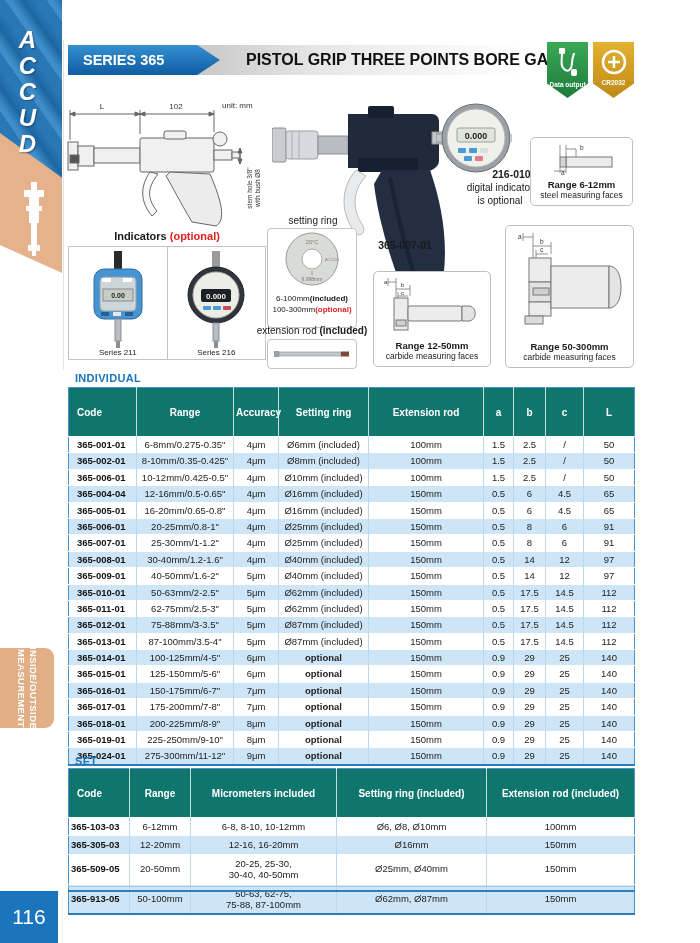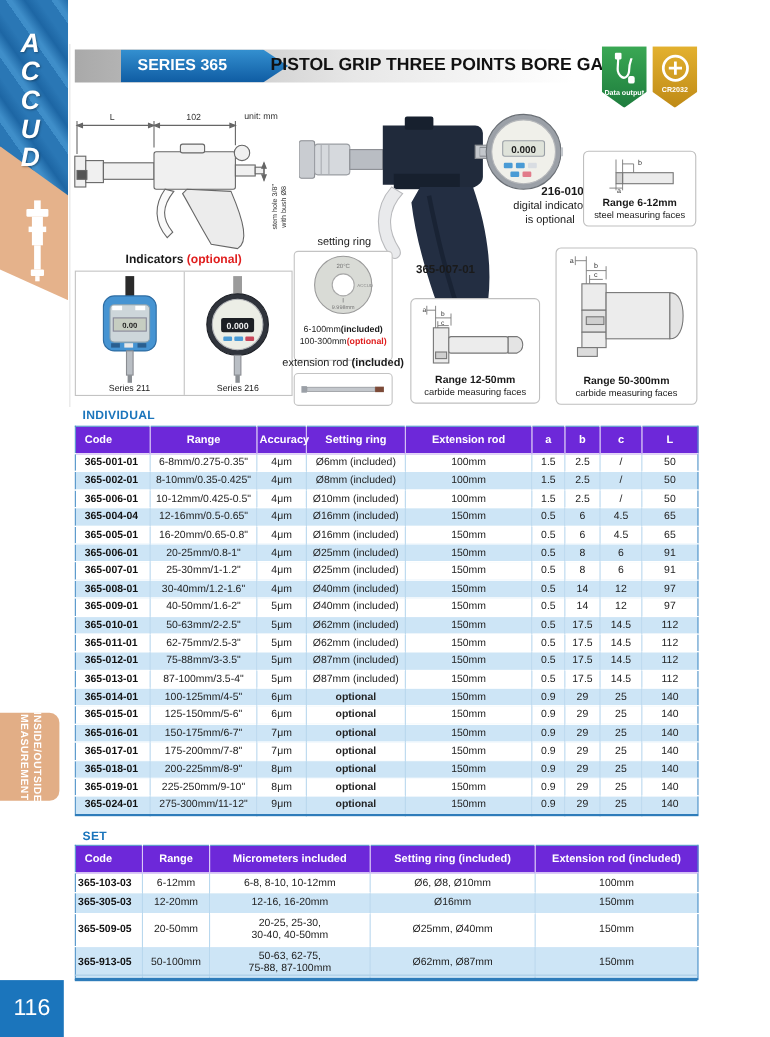--- a/index.html
+++ b/index.html
@@ -22,21 +22,21 @@
   .side-tab .vt span{display:block;}
   .page-box{position:absolute;left:0;top:891px;width:58px;height:52px;background:#1b75bc;
     color:#fff;font-size:21px;display:flex;align-items:center;justify-content:center;}
   .sb-edge{position:absolute;left:63px;top:40px;width:1px;height:330px;background:#e3e3e3;}
   
   .banner{position:absolute;left:68px;top:45px;width:566px;height:30px;
     background:linear-gradient(90deg,#a9a9a9 0,#e7e7e7 45%,#ffffff 80%);}
   .series-arrow{position:absolute;left:0;top:0;width:152px;height:30px;color:#fff;
     background:linear-gradient(180deg,#3490d0,#0f5ca3);
     clip-path:polygon(0 0,85% 0,100% 50%,85% 100%,0 100%);
-    font-weight:bold;font-size:14.5px;display:flex;align-items:center;padding-left:15px;box-sizing:border-box;margin-left:42px;}
+    font-weight:bold;font-size:14.5px;display:flex;align-items:center;padding-left:15px;box-sizing:border-box;}
   .banner-title{position:absolute;left:178px;top:0;height:30px;display:flex;align-items:center;
     font-weight:bold;font-size:16px;color:#111;white-space:nowrap;}
   .badges{position:absolute;left:547px;top:42px;display:flex;gap:5px;}
   .badge{width:41px;height:56px;display:flex;flex-direction:column;align-items:center;
     clip-path:polygon(0 0,100% 0,100% 74%,50% 100%,0 74%);}
   .badge-green{background:linear-gradient(180deg,#3aa854,#1e7c3d);}
   .badge-gold{background:linear-gradient(180deg,#e3b12f,#bf8a16);}
   .badge .lbl{color:#fff;font-size:6.5px;font-weight:bold;margin-top:2px;}
   .badge svg{margin-top:5px;}
   
@@ -54,21 +54,21 @@
     display:flex;background:#fff;box-sizing:border-box;}
   .ind-cell{flex:1;position:relative;display:flex;align-items:flex-start;justify-content:center;}
   .ind-cell + .ind-cell{border-left:1px solid #c3c3c3;}
   .ind-cap{position:absolute;bottom:2px;width:100%;text-align:center;font-size:8px;color:#222;}
   .sr-lines{font-size:8px;line-height:1.35;margin-top:1px;}
   
   .tbl-label{position:absolute;font-size:11px;font-weight:bold;color:#1b75bc;letter-spacing:.3px;}
   table{border-collapse:collapse;table-layout:fixed;width:566px;background:#fff;}
   .tbl-wrap{position:absolute;left:68px;}
   table{border:1px solid #4e92c8;border-bottom:2px solid #2e7cba;}
-  th{background:#6d28d9;color:#fff;font-size:10px;font-weight:bold;height:20px;padding:2px 2px;
+  th{background:#0f766e;color:#fff;font-size:10px;font-weight:bold;height:20px;padding:14px 2px;
      border-left:1px solid rgba(255,255,255,.75);}
   th:first-child{border-left:none;text-align:left;padding-left:8px;}
   td{font-size:9.5px;text-align:center;padding:2px 2px;border-left:1px solid #b9d8ee;border-top:1px solid #fff;
      color:#222;line-height:1.2;}
   td:first-child{border-left:none;text-align:left;padding-left:8px;font-weight:bold;color:#111;}
   tbody tr:nth-child(even){background:#cde5f6;}
   td.opt{font-weight:bold;}
   #set-table td{white-space:pre-line;padding:3px 2px;}
   .rule-light{position:absolute;left:68px;top:886px;width:566px;height:1px;background:#a9cce6;}
   .rule-dark{position:absolute;left:68px;top:890px;width:566px;height:2px;background:#2e7cba;}

